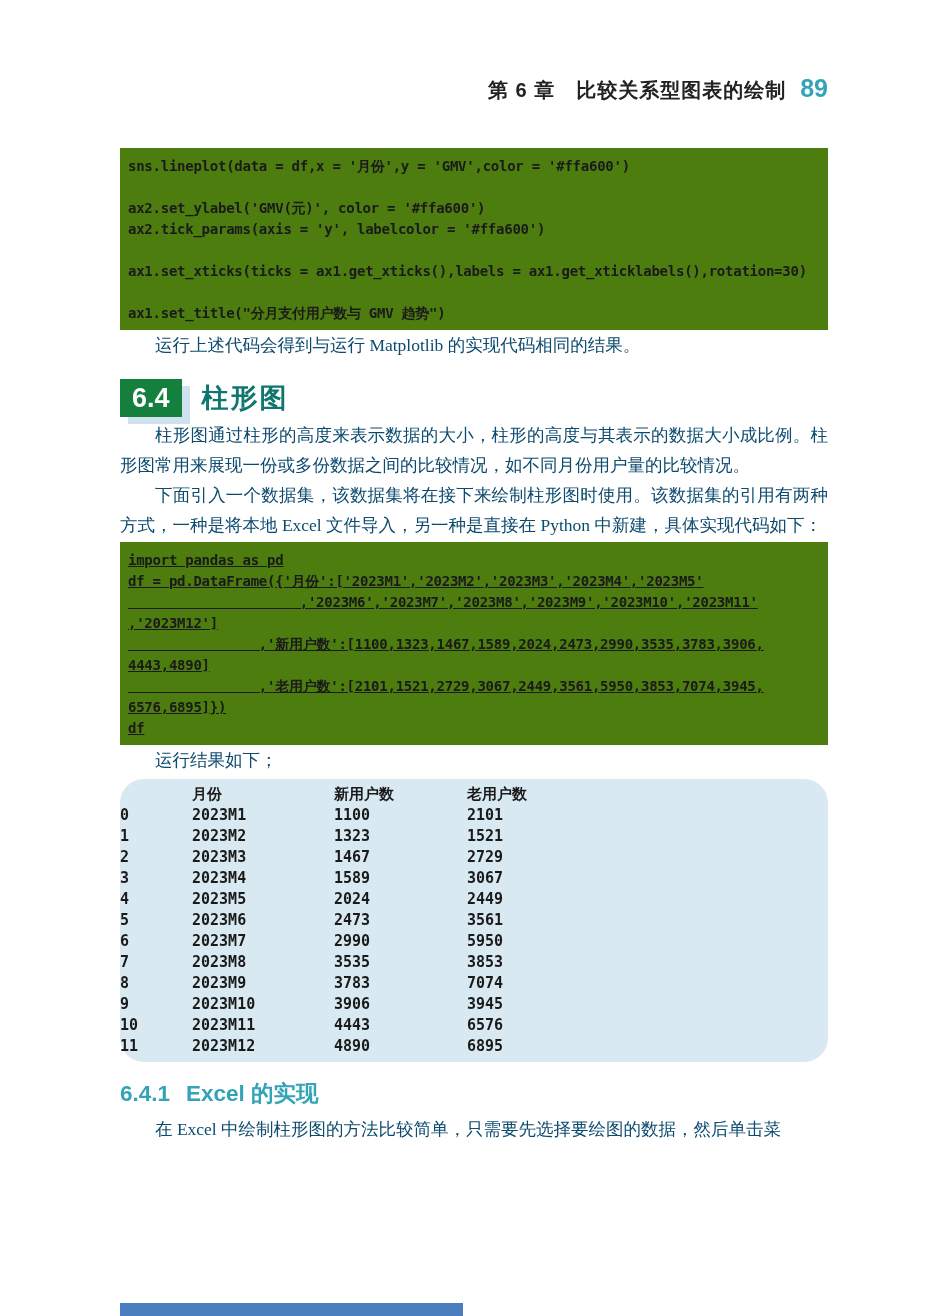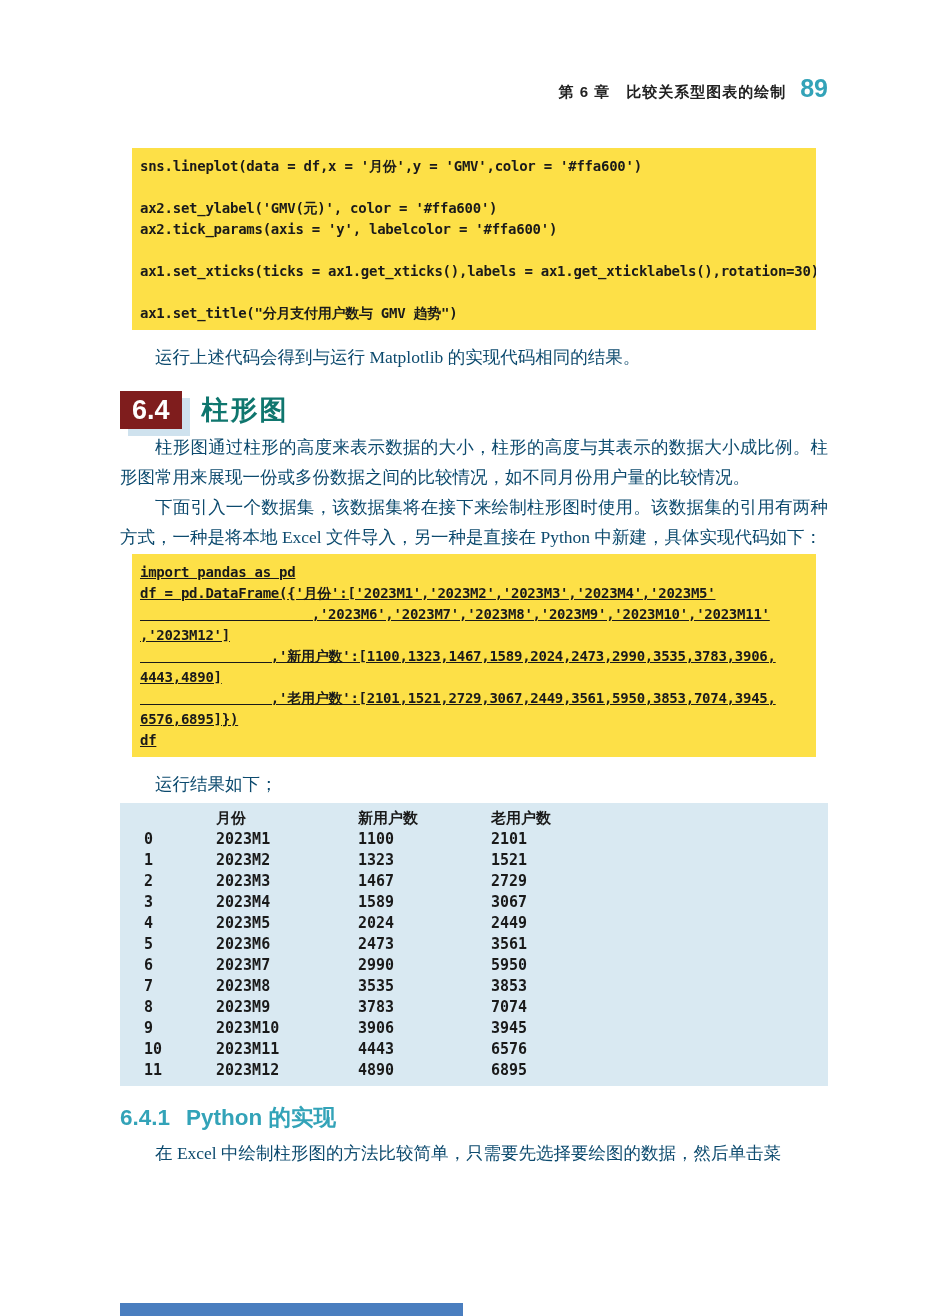--- a/index.html
+++ b/index.html
@@ -18,52 +18,53 @@
   .page-header {
     display: flex;
     justify-content: flex-end;
     align-items: baseline;
     gap: 14px;
     height: 32px;
   }
   .chapter-title {
     font-family: "Liberation Sans", "DejaVu Sans", sans-serif;
     font-weight: 700;
-    font-size: 15px;
+    font-size: 20px;
     color: #222222;
     letter-spacing: 1px;
   }
   .page-number {
     font-family: "Liberation Sans", "DejaVu Sans", sans-serif;
     font-size: 25px;
     color: #33a3b8;
     font-weight: bold;
   }
 
   
   .code {
-    background: #fde047;
+    background: #4d7c0f;
     font-family: "DejaVu Sans Mono", "Liberation Mono", monospace;
     font-size: 14px;
     font-weight: 600;
     line-height: 21px;
     letter-spacing: -0.25px;
     color: #1a1a1a;
-    margin: 12px;
+    margin: 0;
     padding: 8px 8px 6px 8px;
     white-space: pre;
     overflow: hidden;
   }
   .code-1 { margin-top: 42px; }
   .code-2 { margin-top: 2px; text-decoration: underline; }
 
   .result-table-wrap {
     background: #d9e9f2;
     margin-top: 4px;
-    padding: 5px 24px;
+    padding: 5px 0;
+    border-radius: 24px;
   }
   table.result-table {
     border-collapse: collapse;
     table-layout: fixed;
     width: 100%;
     font-family: "DejaVu Sans Mono", "Liberation Mono", monospace;
     font-size: 15px;
     font-weight: 600;
     color: #1a1a1a;
   }
@@ -95,21 +96,21 @@
 
   
   .section-heading {
     margin-top: 16px;
     display: flex;
     align-items: center;
     gap: 20px;
     height: 44px;
   }
   .section-number-box {
-    background: #7f1d1d;
+    background: #15803d;
     color: #ffffff;
     font-family: "Liberation Sans", "DejaVu Sans", sans-serif;
     font-weight: 700;
     font-size: 27px;
     line-height: 38px;
     padding: 0 12px;
     box-shadow: 8px 7px 0 #cfe2ee;
   }
   .section-title {
     color: #0f766e;
@@ -270,21 +271,21 @@
             <td>2023M12</td>
             <td>4890</td>
             <td>6895</td>
           </tr>
         </tbody>
       </table>
     </div>
 
     <div class="subsection-heading">
       <span>6.4.1</span>
-      <span>Python 的实现</span>
+      <span>Excel 的实现</span>
     </div>
 
     <p class="body p-excel">在 Excel 中绘制柱形图的方法比较简单，只需要先选择要绘图的数据，然后单击菜</p>
 
   </div>
 
   <div class="footer-bar"></div>
 </div>
 
 </body></html>

